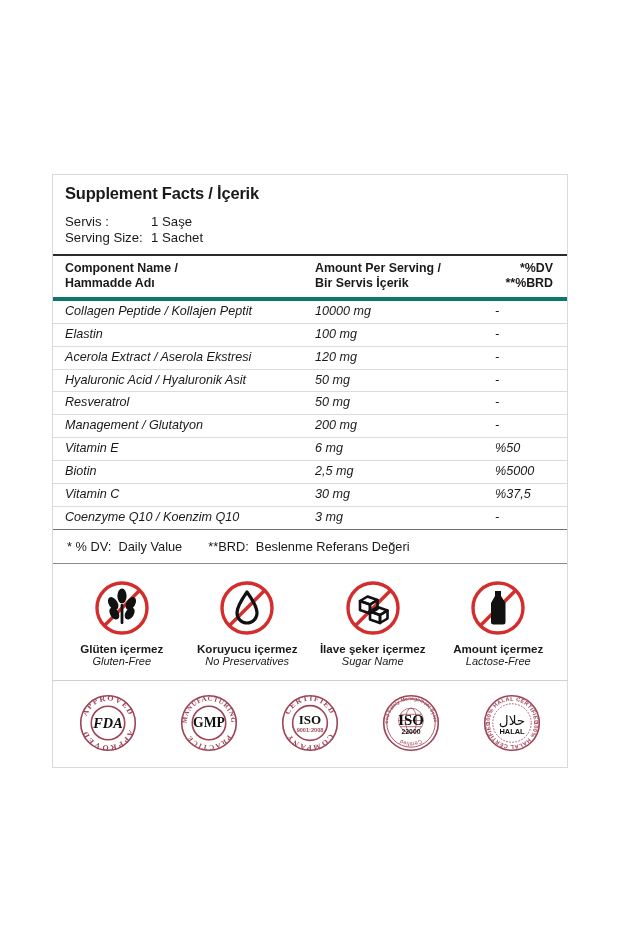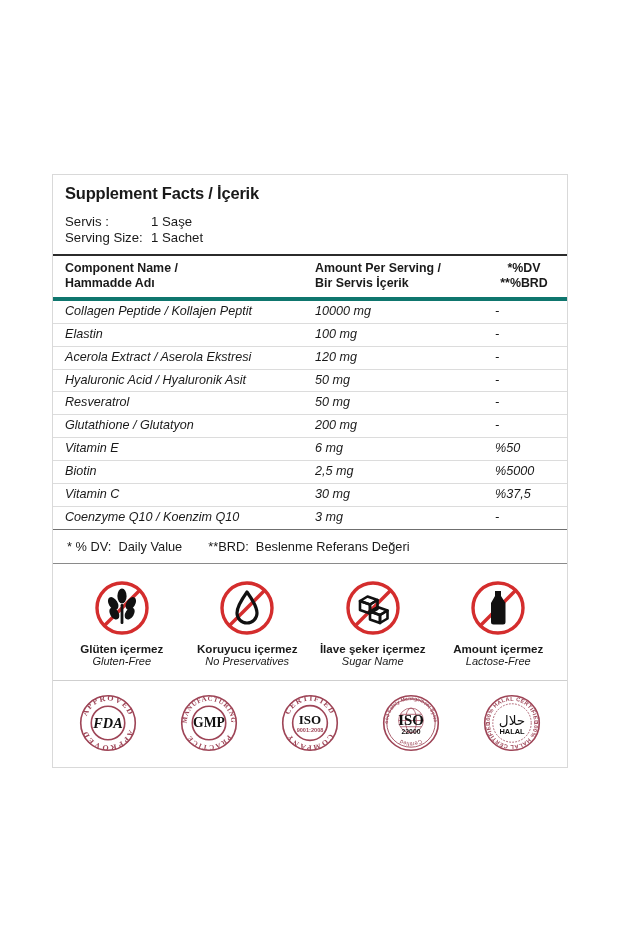--- a/index.html
+++ b/index.html
@@ -69,21 +69,21 @@
   table.facts td.t-name { padding-left: 12px; }
 
   table.facts thead th {
     font-weight: bold;
     font-size: 12.4px;
     border-bottom: 4px solid #0f766e;
     padding-top: 5px;
     padding-bottom: 5px;
   }
   table.facts thead th.h-dv {
-    text-align: center;
+    text-align: right;
     padding-right: 14px;
   }
   table.facts tbody td {
     border-bottom: 1px solid #dcdcdc;
     font-style: italic;
   }
   table.facts tbody tr:last-child td {
     border-bottom: 1px solid #6f6f6f;
   }
   .hdr-l1 { display: block; }
@@ -185,21 +185,21 @@
           <td class="t-name">Hyaluronic Acid / Hyaluronik Asit</td>
           <td class="t-amt">50 mg</td>
           <td class="t-dv">-</td>
         </tr>
         <tr>
           <td class="t-name">Resveratrol</td>
           <td class="t-amt">50 mg</td>
           <td class="t-dv">-</td>
         </tr>
         <tr>
-          <td class="t-name">Glutathione / Glutatyon</td>
+          <td class="t-name">Management / Glutatyon</td>
           <td class="t-amt">200 mg</td>
           <td class="t-dv">-</td>
         </tr>
         <tr>
           <td class="t-name">Vitamin E</td>
           <td class="t-amt">6 mg</td>
           <td class="t-dv">%50</td>
         </tr>
         <tr>
           <td class="t-name">Biotin</td>

